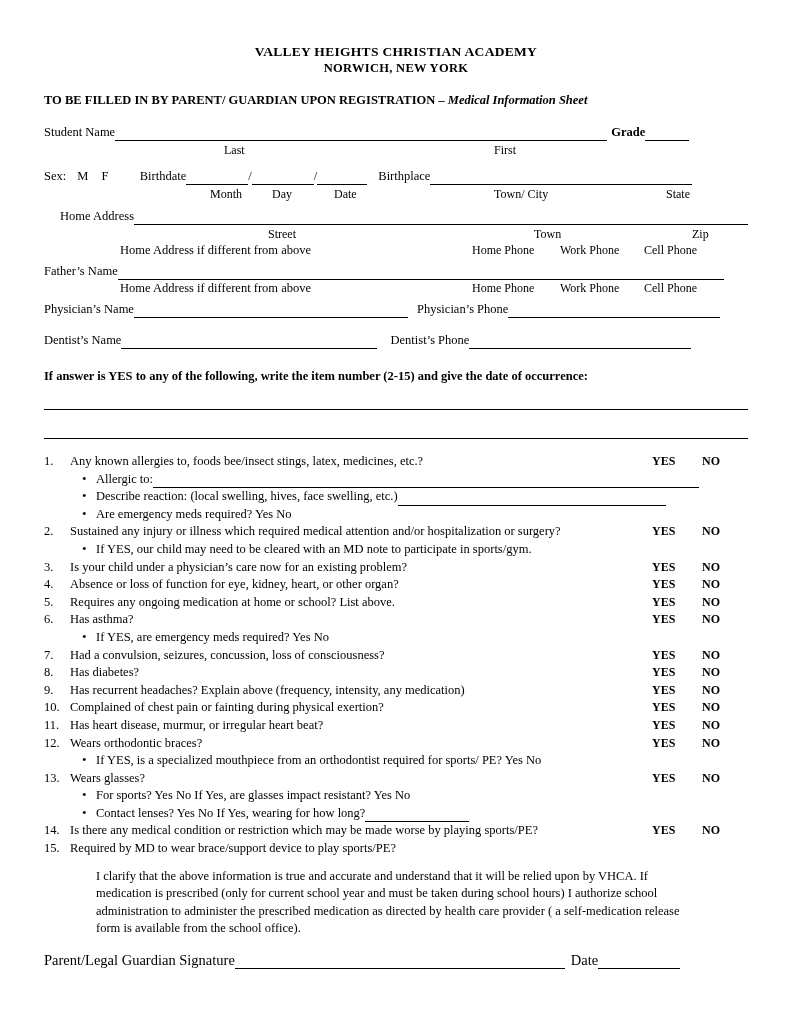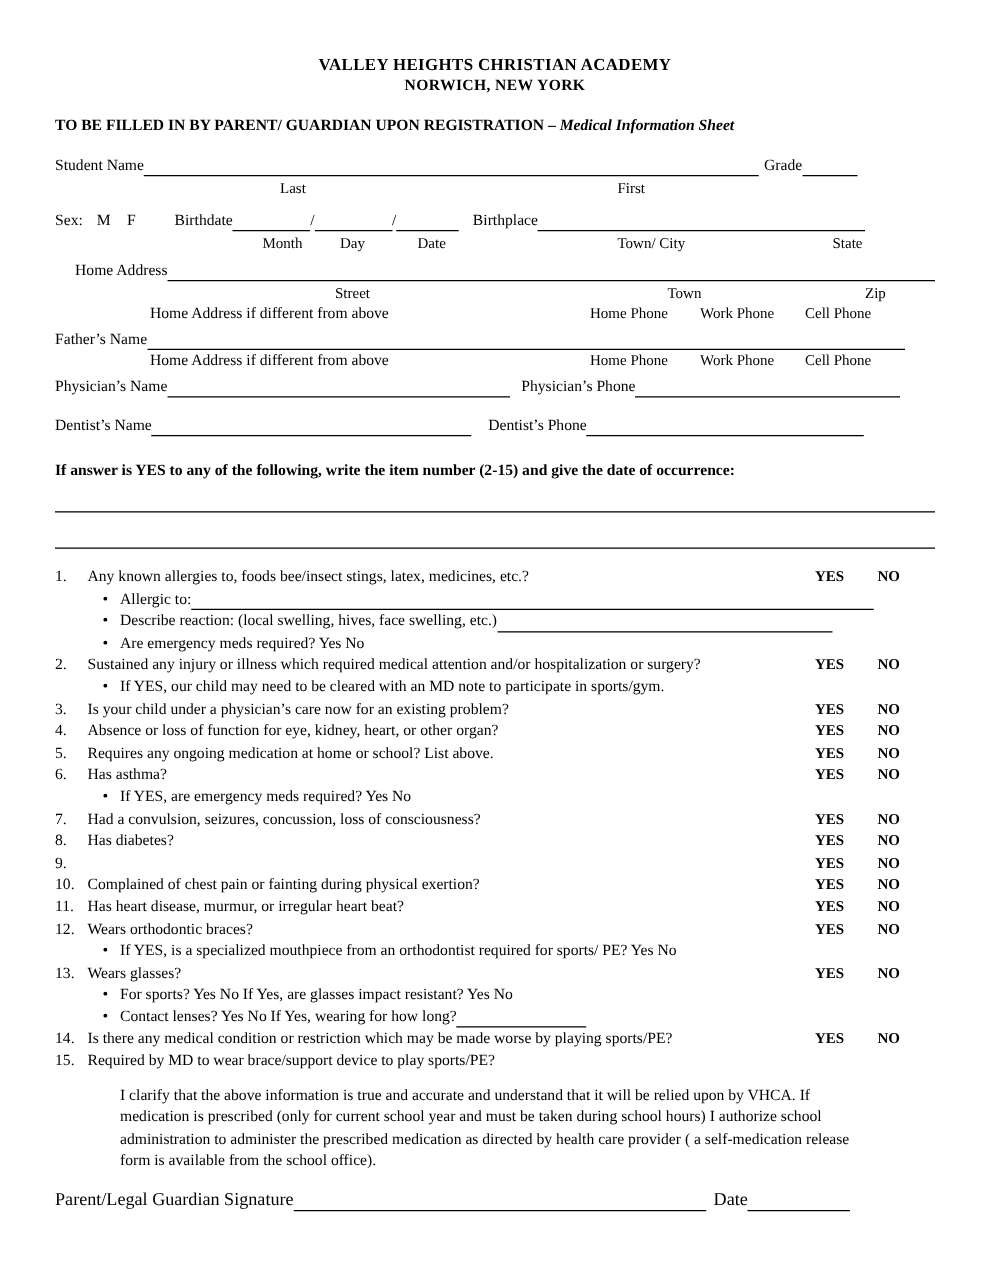--- a/index.html
+++ b/index.html
@@ -165,21 +165,21 @@
   <div class="inner">
 
     <div class="school-title">VALLEY HEIGHTS CHRISTIAN ACADEMY</div>
     <div class="school-sub">NORWICH, NEW YORK</div>
 
     <div class="fill-line">
       <span>TO BE FILLED IN BY PARENT/ GUARDIAN UPON REGISTRATION – </span><span class="ital">Medical Information Sheet</span>
     </div>
 
     <div class="row" style="margin-top:16px;">
-      <span>Student Name</span><span class="u" style="width:492px;"></span><span style="margin-left:4px;">Grade</span><span class="u" style="width:44px;"></span>
+      <span>Student Name</span><span class="u" style="width:492px;"></span><span style="margin-left:4px;font-weight:bold;">Grade</span><span class="u" style="width:44px;"></span>
     </div>
     <div class="lbl-row" style="margin-top:2px;">
       <span style="left:180px;">Last</span>
       <span style="left:450px;">First</span>
     </div>
 
     <div class="row" style="margin-top:10px;">
       <span>Sex:</span>
       <span style="margin-left:8px;">M</span>
       <span style="margin-left:10px;">F</span>
@@ -303,20 +303,21 @@
 
       <div class="q">
         <span class="qnum">8.</span>
         <span class="qtext">Has diabetes?</span>
         <span class="yes">YES</span>
         <span class="no">NO</span>
       </div>
 
       <div class="q">
         <span class="qnum">9.</span>
+        <span class="qtext">Has recurrent headaches? Explain above (frequency, intensity, any medication)</span>
         <span class="yes">YES</span>
         <span class="no">NO</span>
       </div>
 
       <div class="q">
         <span class="qnum">10.</span>
         <span class="qtext">Complained of chest pain or fainting during physical exertion?</span>
         <span class="yes">YES</span>
         <span class="no">NO</span>
       </div>

